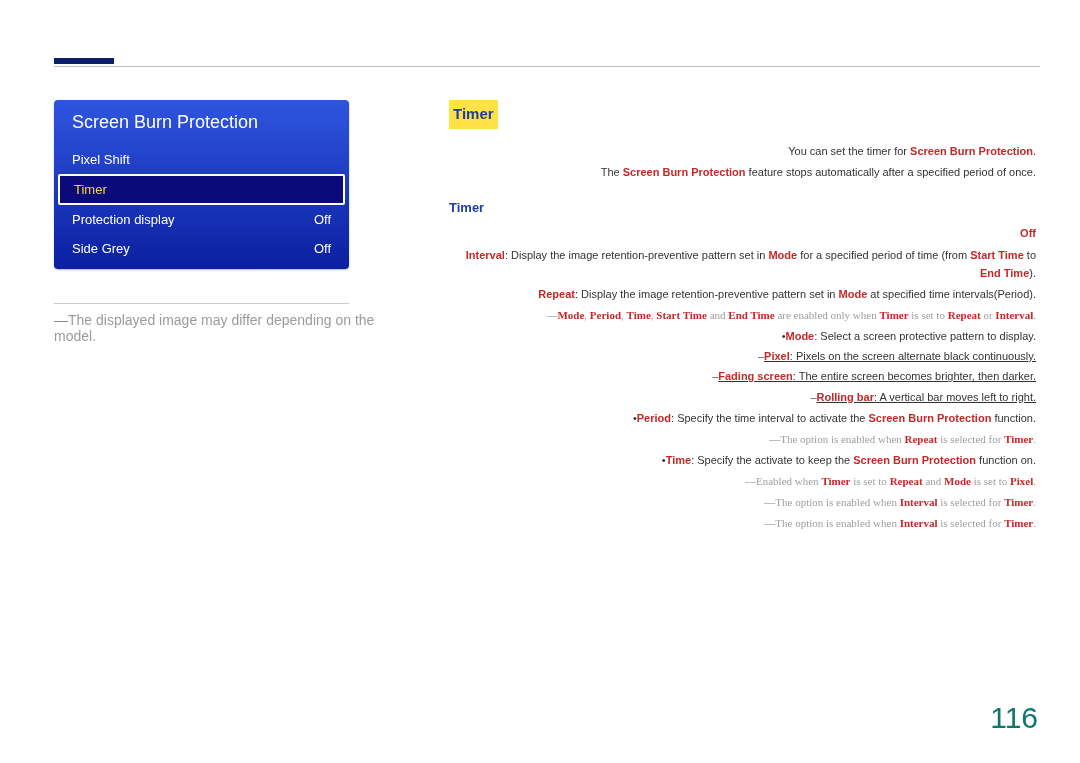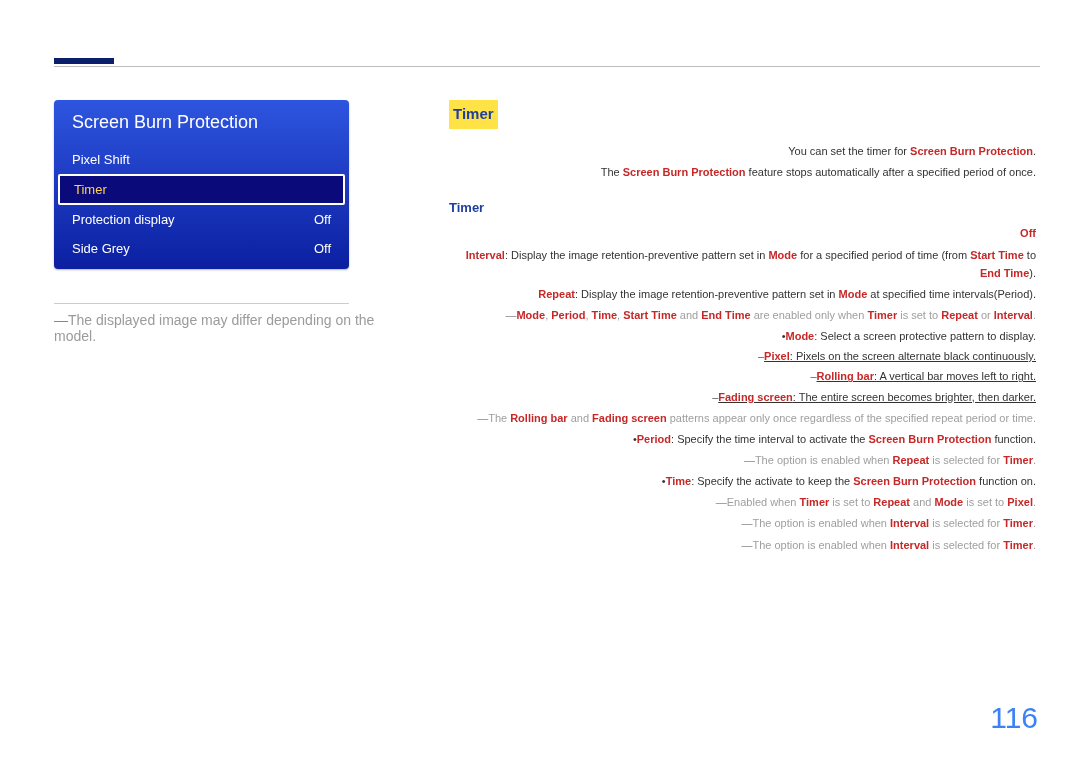--- a/index.html
+++ b/index.html
@@ -95,35 +95,35 @@
     margin-bottom: 10px;
   }
   .h3 {
     color: #1e3ea0;
     font-weight: bold;
     font-size: 13px;
     margin-top: 16px;
     margin-bottom: 6px;
   }
   .kw-red { color: #c62828; font-weight: bold; }
-  .note { color: #9e9e9e; }
+  .note { color: #9e9e9e; font-family: Liberation Serif, serif; }
   .bullet-l1 { padding-left: 34px; text-indent: -12px; margin-top:3px; }
   .bullet-l1::before { content: "•"; display:inline-block; width:12px; }
   .bullet-l2 { padding-left: 58px; text-indent: -14px; margin-top:2px;text-decoration:underline; }
   .bullet-l2::before { content: "–"; display:inline-block; width:14px; color:#555;}
   .dash-note { padding-left: 34px; text-indent: -18px; margin-top:3px; }
   .dash-note .lead-dash { display:inline-block; width:18px; color:#888;}
   .top-note { padding-left: 18px; text-indent: -18px; margin-top:3px; }
   .top-note .lead-dash { display:inline-block; width:18px; color:#888;}
   .page-num {
     position: absolute;
     bottom: 28px;
     right: 42px;
     font-size: 30px;
-    color: #3b82f6;
+    color: #0f766e;
     font-weight: 300;
   }
   p { margin-top: 3px; text-align: right; }
 </style>
 </head>
 <body>
 
 <div class="top-bar"></div>
 <div class="top-rule"></div>
 
@@ -164,24 +164,23 @@
     <p><b class="kw-red">Off</b></p>
 
     <p><b class="kw-red">Interval</b><span>: Display the image retention-preventive pattern set in </span><b class="kw-red">Mode</b><span> for a specified period of time (from </span><b class="kw-red">Start Time</b><span> to </span><b class="kw-red">End Time</b><span>).</span></p>
 
     <p><b class="kw-red">Repeat</b><span>: Display the image retention-preventive pattern set in </span><b class="kw-red">Mode</b><span> at specified time intervals(Period).</span></p>
 
     <p class="top-note note"><span class="lead-dash">―</span><b class="kw-red">Mode</b><span>, </span><b class="kw-red">Period</b><span>, </span><b class="kw-red">Time</b><span>, </span><b class="kw-red">Start Time</b><span> and </span><b class="kw-red">End Time</b><span> are enabled only when </span><b class="kw-red">Timer</b><span> is set to </span><b class="kw-red">Repeat</b><span> or </span><b class="kw-red">Interval</b><span>.</span></p>
 
     <p class="bullet-l1"><b class="kw-red">Mode</b><span>: Select a screen protective pattern to display.</span></p>
     <p class="bullet-l2"><b class="kw-red">Pixel</b><span>: Pixels on the screen alternate black continuously.</span></p>
+    <p class="bullet-l2"><b class="kw-red">Fading screen</b><span>: The entire screen becomes brighter, then darker.</span></p>
     <p class="bullet-l2"><b class="kw-red">Rolling bar</b><span>: A vertical bar moves left to right.</span></p>
-    <p class="bullet-l2"><b class="kw-red">Fading screen</b><span>: The entire screen becomes brighter, then darker.</span></p>
 
-    <p class="dash-note note"><span class="lead-dash">―</span><span>The </span><b class="kw-red">Rolling bar</b><span> and </span><b class="kw-red">Fading screen</b><span> patterns appear only once regardless of the specified repeat period or time.</span></p>
 
     <p class="bullet-l1"><b class="kw-red">Period</b><span>: Specify the time interval to activate the </span><b class="kw-red">Screen Burn Protection</b><span> function.</span></p>
     <p class="dash-note note"><span class="lead-dash">―</span><span>The option is enabled when </span><b class="kw-red">Repeat</b><span> is selected for </span><b class="kw-red">Timer</b><span>.</span></p>
 
     <p class="bullet-l1"><b class="kw-red">Time</b><span>: Specify the activate to keep the </span><b class="kw-red">Screen Burn Protection</b><span> function on.</span></p>
     <p class="dash-note note"><span class="lead-dash">―</span><span>Enabled when </span><b class="kw-red">Timer</b><span> is set to </span><b class="kw-red">Repeat</b><span> and </span><b class="kw-red">Mode</b><span> is set to </span><b class="kw-red">Pixel</b><span>.</span></p>
 
     <p class="dash-note note"><span class="lead-dash">―</span><span>The option is enabled when </span><b class="kw-red">Interval</b><span> is selected for </span><b class="kw-red">Timer</b><span>.</span></p>
 
     <p class="dash-note note"><span class="lead-dash">―</span><span>The option is enabled when </span><b class="kw-red">Interval</b><span> is selected for </span><b class="kw-red">Timer</b><span>.</span></p>

